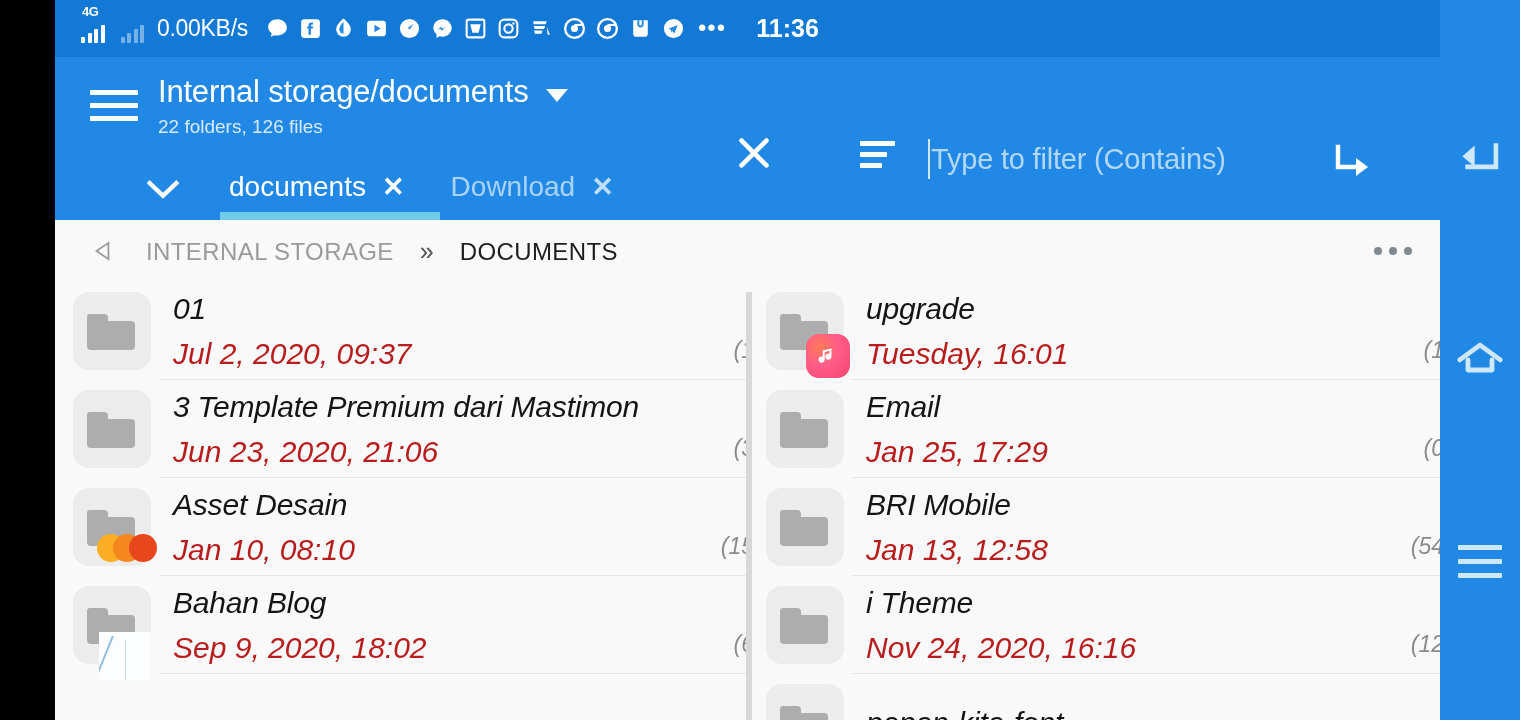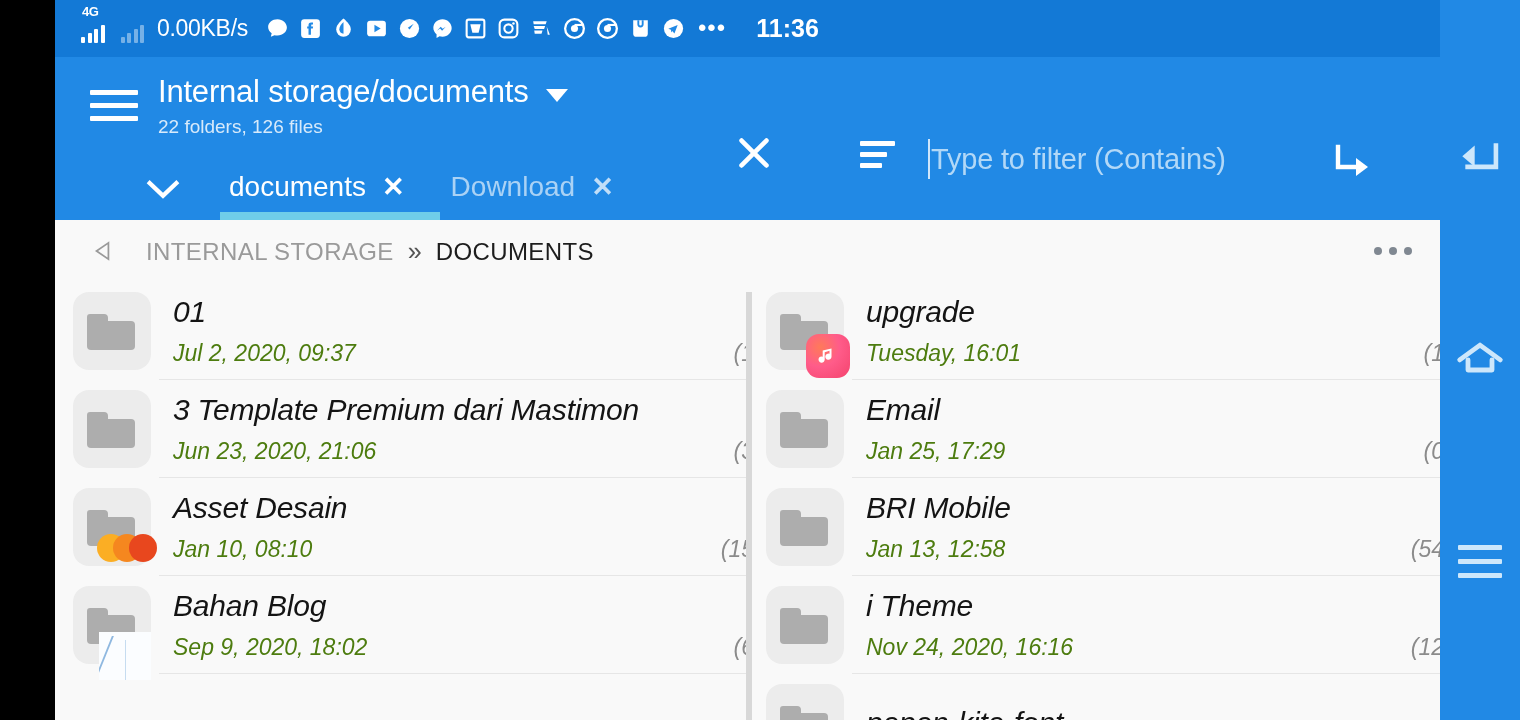--- a/index.html
+++ b/index.html
@@ -141,21 +141,21 @@
     background: #F9F9F9;
   }
   .breadcrumb {
     position: relative; height: 62px; display: flex; align-items: center;
     background: #F9F9F9;
   }
   .bc-back {
     margin-left: 33px; width: 30px; height: 30px;
     display:flex; align-items:center; justify-content:center;
   }
-  .bc-items { display: flex; align-items: baseline; gap: 14px; margin-left: 28px; }
+  .bc-items { display: flex; align-items: baseline; gap: 26px; margin-left: 28px; }
   .bc-root { font-size: 24px; color: #9a9a9a; letter-spacing: .4px; }
   .bc-sep { font-size: 25px; color: #555; }
   .bc-cur { font-size: 24px; color: #1d1d1d; letter-spacing: .4px; }
   .bc-more {
     position: absolute; right: 28px; top: 50%; transform: translateY(-50%);
     display: flex; gap: 7px;
   }
   .bc-more i { width: 8px; height: 8px; border-radius: 50%; background: #808892; display:block; }
 
   .panes { position: relative; height: 438px; display: flex; font-style: italic; }
@@ -215,21 +215,21 @@
   }
   .row-texts { margin-left: 22px; flex: 1; min-width: 0; }
   .row-name {
     font-size: 30px; color: #141414; letter-spacing: -0.2px;
     white-space: nowrap; overflow: visible;
   }
   .row-meta {
     display: flex; align-items: baseline; justify-content: space-between;
     margin-top: 11px; padding-right: 0;
   }
-  .row-date { font-size: 23px; color: #4d7c0f; white-space: nowrap; }
+  .row-date { font-size: 30px; color: #b91c1c; white-space: nowrap; }
   .row-size {
     font-size: 23px; color: #8b8b8b; white-space: nowrap;
     position: absolute; right: -8px;
   }
   .pane-right .row-size { right: -4px; }
   .meta-wrap { position: relative; }
 
   
   .nav-bar {
     position: absolute; left: 1440px; top: 0; width: 80px; height: 720px;

